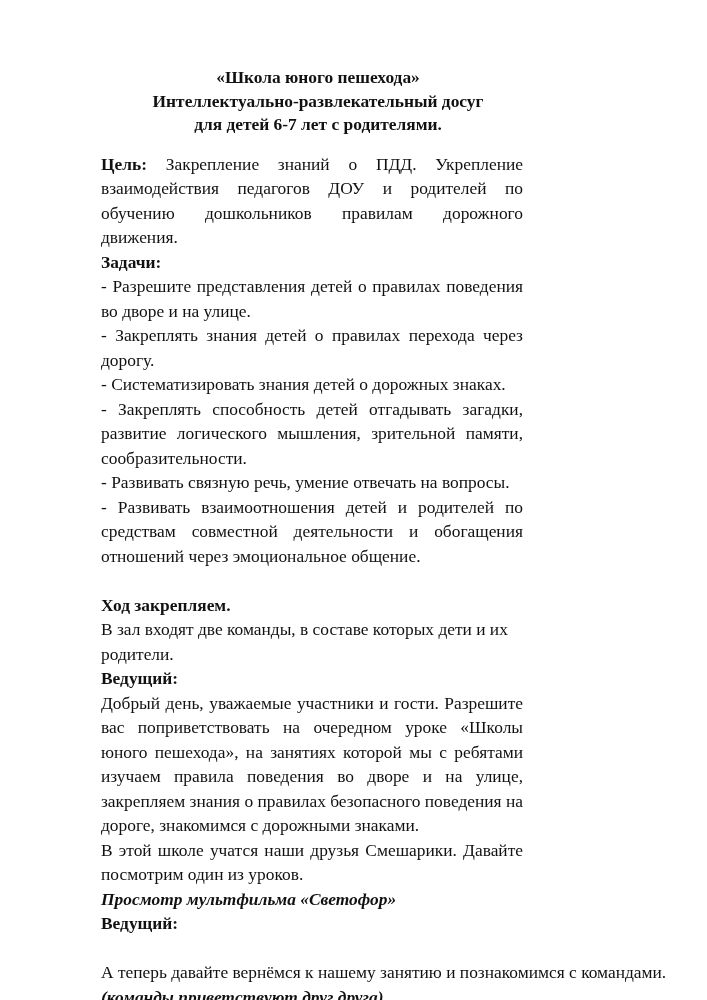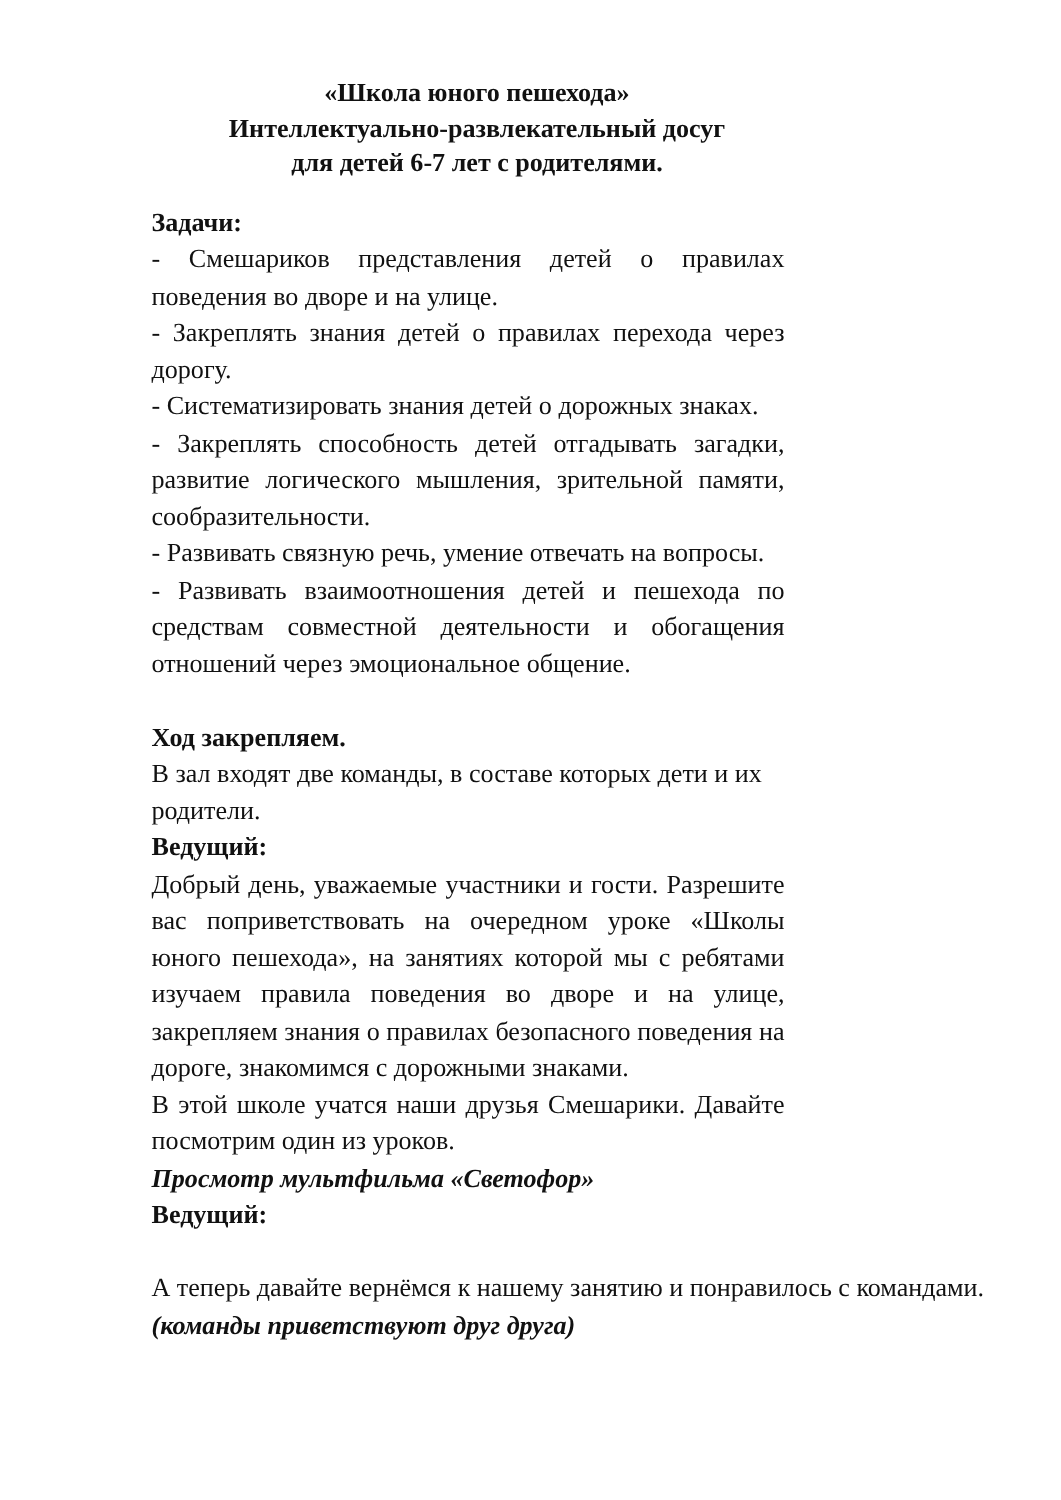--- a/index.html
+++ b/index.html
@@ -5,21 +5,21 @@
     html, body { margin: 0; padding: 0; background: #ffffff; }
     body {
       width: 707px; height: 1000px; overflow: hidden;
       font-family: "Liberation Serif", "DejaVu Serif", serif;
       color: #111;
     }
     .page {
       position: relative;
       width: 572px; height: 1000px;
       box-sizing: border-box;
-      padding: 50px 49px 0 101px;
+      padding: 66px 49px 0 101px;
       font-size: 17.4px;
       line-height: 24.5px;
     }
     .title {
       text-align: center;
       font-weight: bold;
       font-size: 17.4px;
       line-height: 23.5px;
       margin: 0 0 15px 0;
       padding-left: 12px;
@@ -36,37 +36,38 @@
 </head>
 <body>
 
 <div class="page">
   <div class="title">
     <div>«Школа юного пешехода»</div>
     <div>Интеллектуально-развлекательный досуг</div>
     <div>для детей 6-7 лет с родителями.</div>
   </div>
 
+  <p class="justify"><span class="b">Цель:</span><span> Закрепление знаний о ПДД. Укрепление взаимодействия педагогов ДОУ и родителей по обучению дошкольников правилам дорожного движения.</span></p>
 
   <p class="b">Задачи:</p>
-  <p class="justify">- Смешариков представления детей о правилах поведения во дворе и на улице.</p>
+  <p class="justify">- Разрешите представления детей о правилах поведения во дворе и на улице.</p>
   <p class="justify">- Закреплять знания детей о правилах перехода через дорогу.</p>
   <p class="justify">- Систематизировать знания детей о дорожных знаках.</p>
   <p class="justify">- Закреплять способность детей отгадывать загадки, развитие логического мышления, зрительной памяти, сообразительности.</p>
   <p class="justify">- Развивать связную речь, умение отвечать на вопросы.</p>
-  <p class="justify">- Развивать взаимоотношения детей и пешехода по средствам совместной деятельности и обогащения отношений через эмоциональное общение.</p>
+  <p class="justify">- Развивать взаимоотношения детей и родителей по средствам совместной деятельности и обогащения отношений через эмоциональное общение.</p>
 
   <div class="gap"></div>
 
   <p class="b">Ход закрепляем.</p>
   <p>В зал входят две команды, в составе которых дети и их родители.</p>
   <p class="b">Ведущий:</p>
   <p class="justify">Добрый день, уважаемые участники и гости. Разрешите вас поприветствовать на очередном уроке «Школы юного пешехода», на занятиях которой мы с ребятами изучаем правила поведения во дворе и на улице, закрепляем знания о правилах безопасного поведения на дороге, знакомимся с дорожными знаками.</p>
   <p class="justify">В этой школе учатся наши друзья Смешарики. Давайте посмотрим один из уроков.</p>
   <p class="center it-b">Просмотр мультфильма «Светофор»</p>
   <p class="b">Ведущий:</p>
 
   <div class="gap"></div>
 
-  <p style="white-space:nowrap;">А теперь давайте вернёмся к нашему занятию и понравилось с командами.</p>
+  <p style="white-space:nowrap;">А теперь давайте вернёмся к нашему занятию и познакомимся с командами.</p>
   <p class="center it-b">(команды приветствуют друг друга)</p>
 
 </div>
 
 </body></html>

